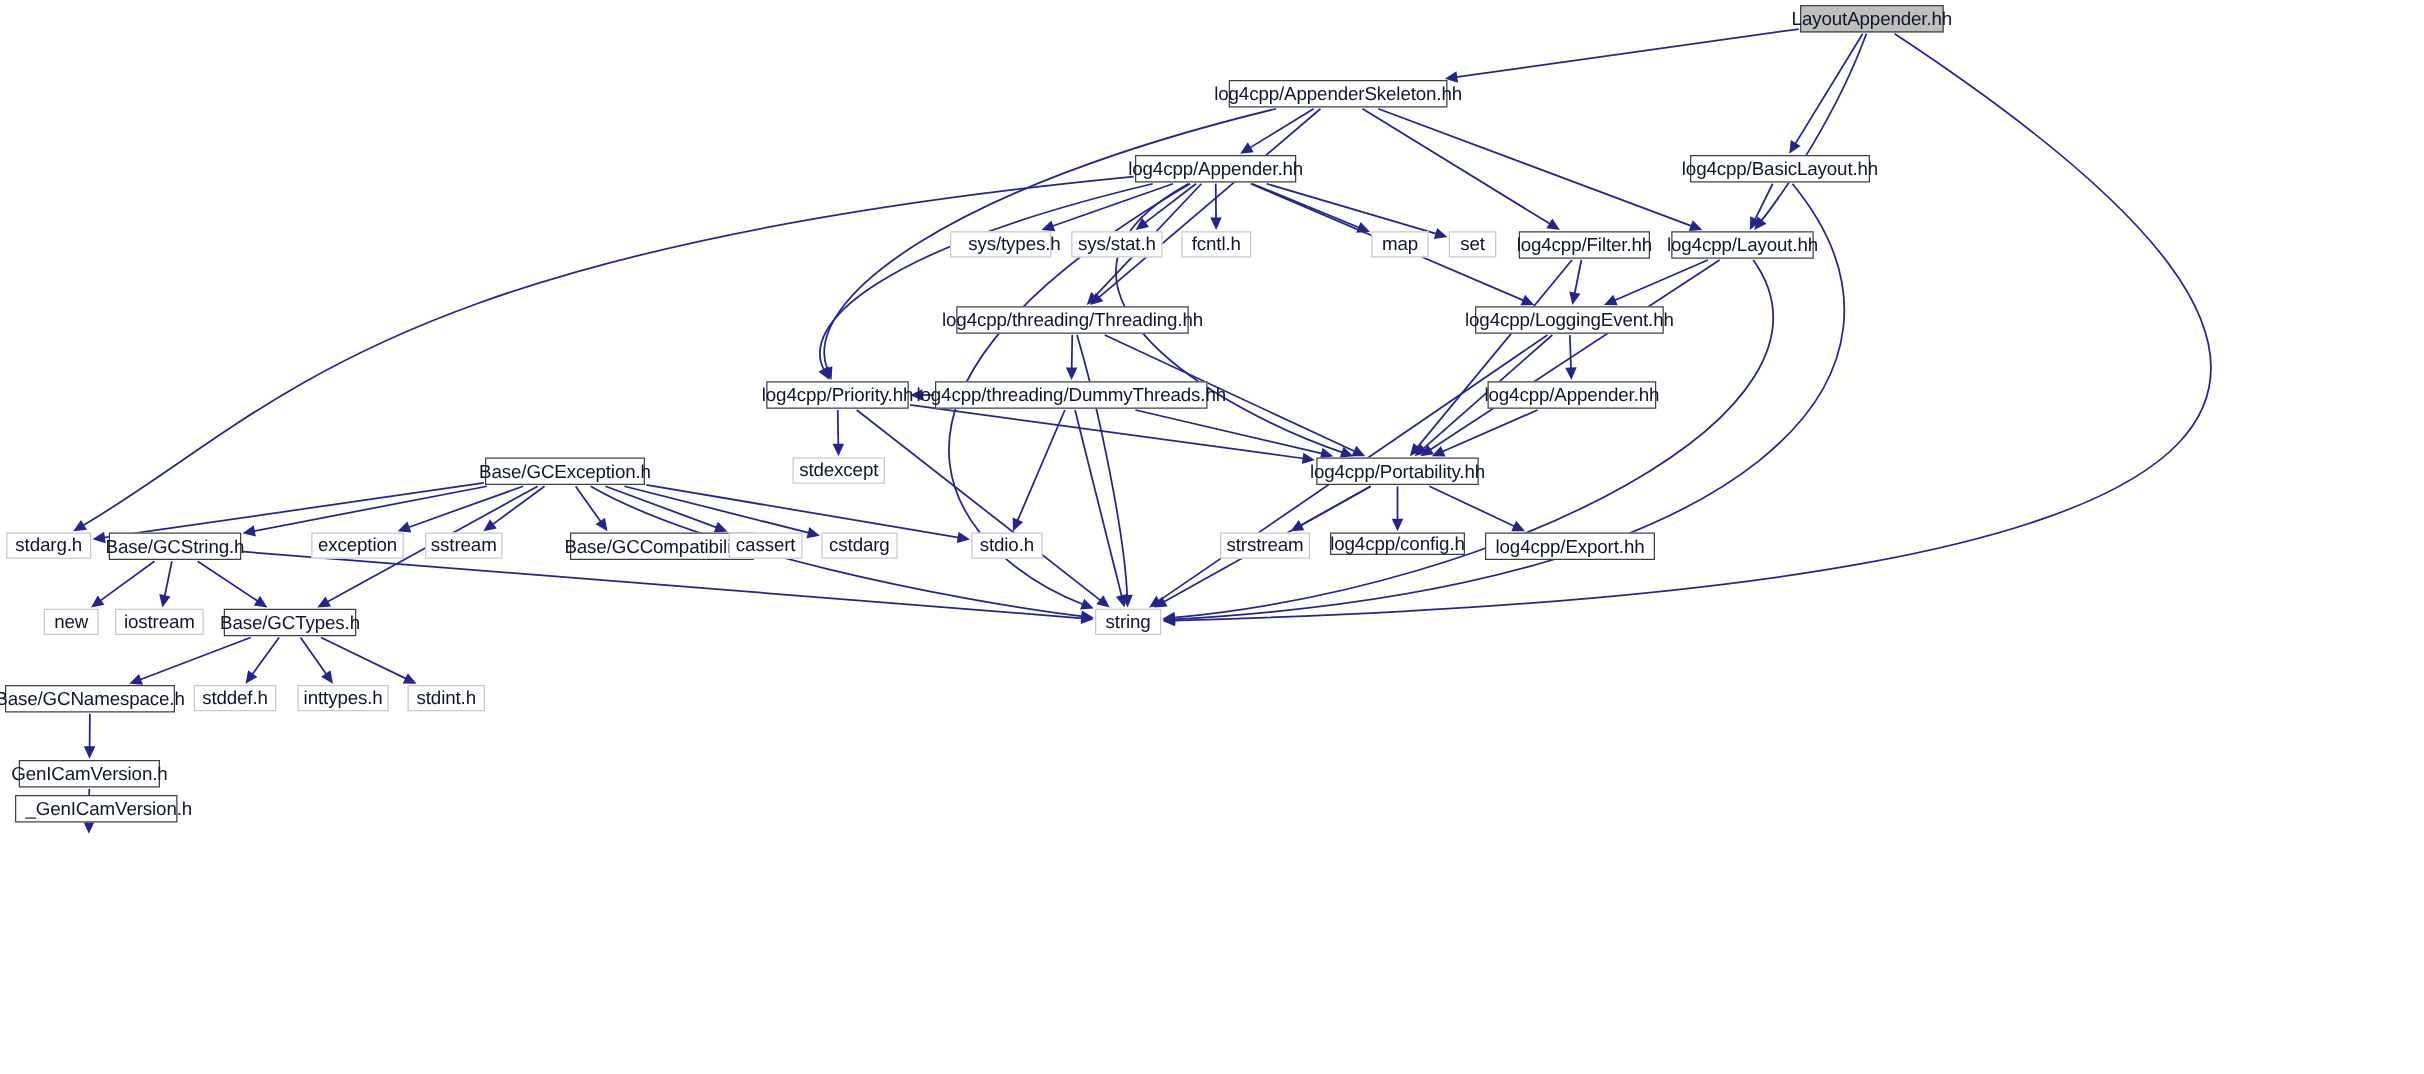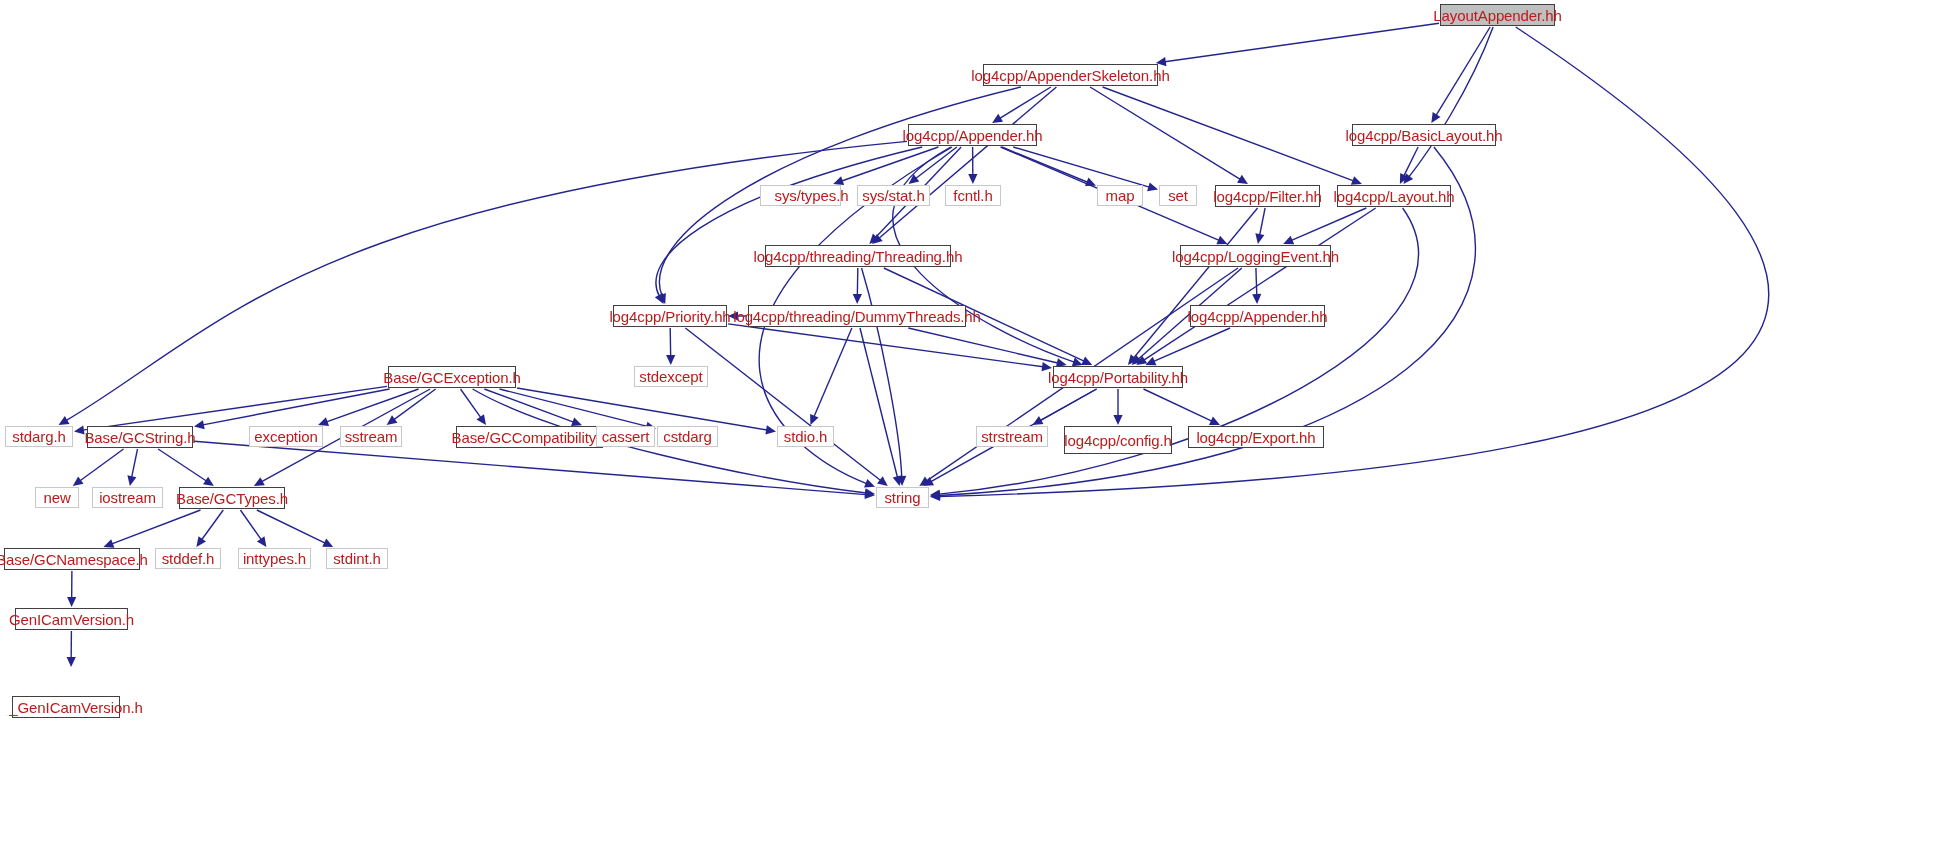--- a/index.html
+++ b/index.html
@@ -31,21 +31,21 @@
     height: 859px;
   }
   .graph-node {
     position: absolute;
     box-sizing: border-box;
     display: flex;
     align-items: center;
     justify-content: center;
     white-space: nowrap;
     background: #ffffff;
-    color: #b91c1c;
+    color: #0f172a;
     font-size: 15px;
     line-height: 1;
     letter-spacing: -0.1px;
   }
   .graph-node.system {
     border: 1px solid #c8c8c8;
   }
   .graph-node.project {
     border: 1px solid #404040;
   }
@@ -219,31 +219,31 @@
       <div class="graph-node project" style="left: 748px; top: 305px; width: 218px; height: 22px;">log4cpp/threading/DummyThreads.hh</div>
       <div class="graph-node project" style="left: 1190px; top: 305px; width: 135px; height: 22px;">log4cpp/Appender.hh</div>
       <div class="graph-node project" style="left: 388px; top: 366px; width: 128px; height: 22px;">Base/GCException.h</div>
       <div class="graph-node system" style="left: 634px; top: 366px; width: 74px; height: 21px;">stdexcept</div>
       <div class="graph-node project" style="left: 1053px; top: 366px; width: 130px; height: 22px;">log4cpp/Portability.hh</div>
       <div class="graph-node system" style="left: 5px; top: 426px; width: 68px; height: 21px;">stdarg.h</div>
       <div class="graph-node project" style="left: 87px; top: 426px; width: 106px; height: 22px;">Base/GCString.h</div>
       <div class="graph-node system" style="left: 249px; top: 426px; width: 74px; height: 21px;">exception</div>
       <div class="graph-node system" style="left: 340px; top: 426px; width: 62px; height: 21px;">sstream</div>
       <div class="graph-node project" style="left: 421px; top: 426px; width: 147px; height: 22px; margin-left: 35px;">Base/GCCompatibility.h</div>
-      <div class="graph-node system" style="left: 583px; top: 426px; width: 59px; height: 21px; margin-left: 13px;">cassert</div>
+      <div class="graph-node system" style="left: 583px; top: 426px; width: 59px; height: 21px;">cassert</div>
       <div class="graph-node system" style="left: 657px; top: 426px; width: 61px; height: 21px;">cstdarg</div>
       <div class="graph-node system" style="left: 777px; top: 426px; width: 57px; height: 21px;">stdio.h</div>
       <div class="graph-node system" style="left: 976px; top: 426px; width: 72px; height: 21px;">strstream</div>
-      <div class="graph-node project" style="left: 1064px; top: 426px; width: 108px; height: 28px;">log4cpp/config.h</div>
+      <div class="graph-node project" style="left: 1064px; top: 426px; width: 108px; height: 18px;">log4cpp/config.h</div>
       <div class="graph-node project" style="left: 1188px; top: 426px; width: 136px; height: 22px;">log4cpp/Export.hh</div>
       <div class="graph-node system" style="left: 35px; top: 487px; width: 44px; height: 21px;">new</div>
       <div class="graph-node system" style="left: 92px; top: 487px; width: 71px; height: 21px;">iostream</div>
       <div class="graph-node project" style="left: 179px; top: 487px; width: 106px; height: 22px;">Base/GCTypes.h</div>
       <div class="graph-node system" style="left: 876px; top: 487px; width: 53px; height: 21px;">string</div>
       <div class="graph-node project" style="left: 4px; top: 548px; width: 136px; height: 22px;">Base/GCNamespace.h</div>
       <div class="graph-node system" style="left: 155px; top: 548px; width: 66px; height: 21px;">stddef.h</div>
       <div class="graph-node system" style="left: 238px; top: 548px; width: 73px; height: 21px;">inttypes.h</div>
       <div class="graph-node system" style="left: 326px; top: 548px; width: 62px; height: 21px;">stdint.h</div>
       <div class="graph-node project" style="left: 15px; top: 608px; width: 113px; height: 22px;">GenICamVersion.h</div>
-      <div class="graph-node project" style="left: 12px; top: 696px; width: 108px; height: 22px; padding-left: 20px;">_GenICamVersion.h</div>
+      <div class="graph-node project" style="left: 12px; top: 636px; width: 130px; height: 22px; padding-left: 20px;">_GenICamVersion.h</div>
     </div>
 
 </div>
 
 </body></html>

